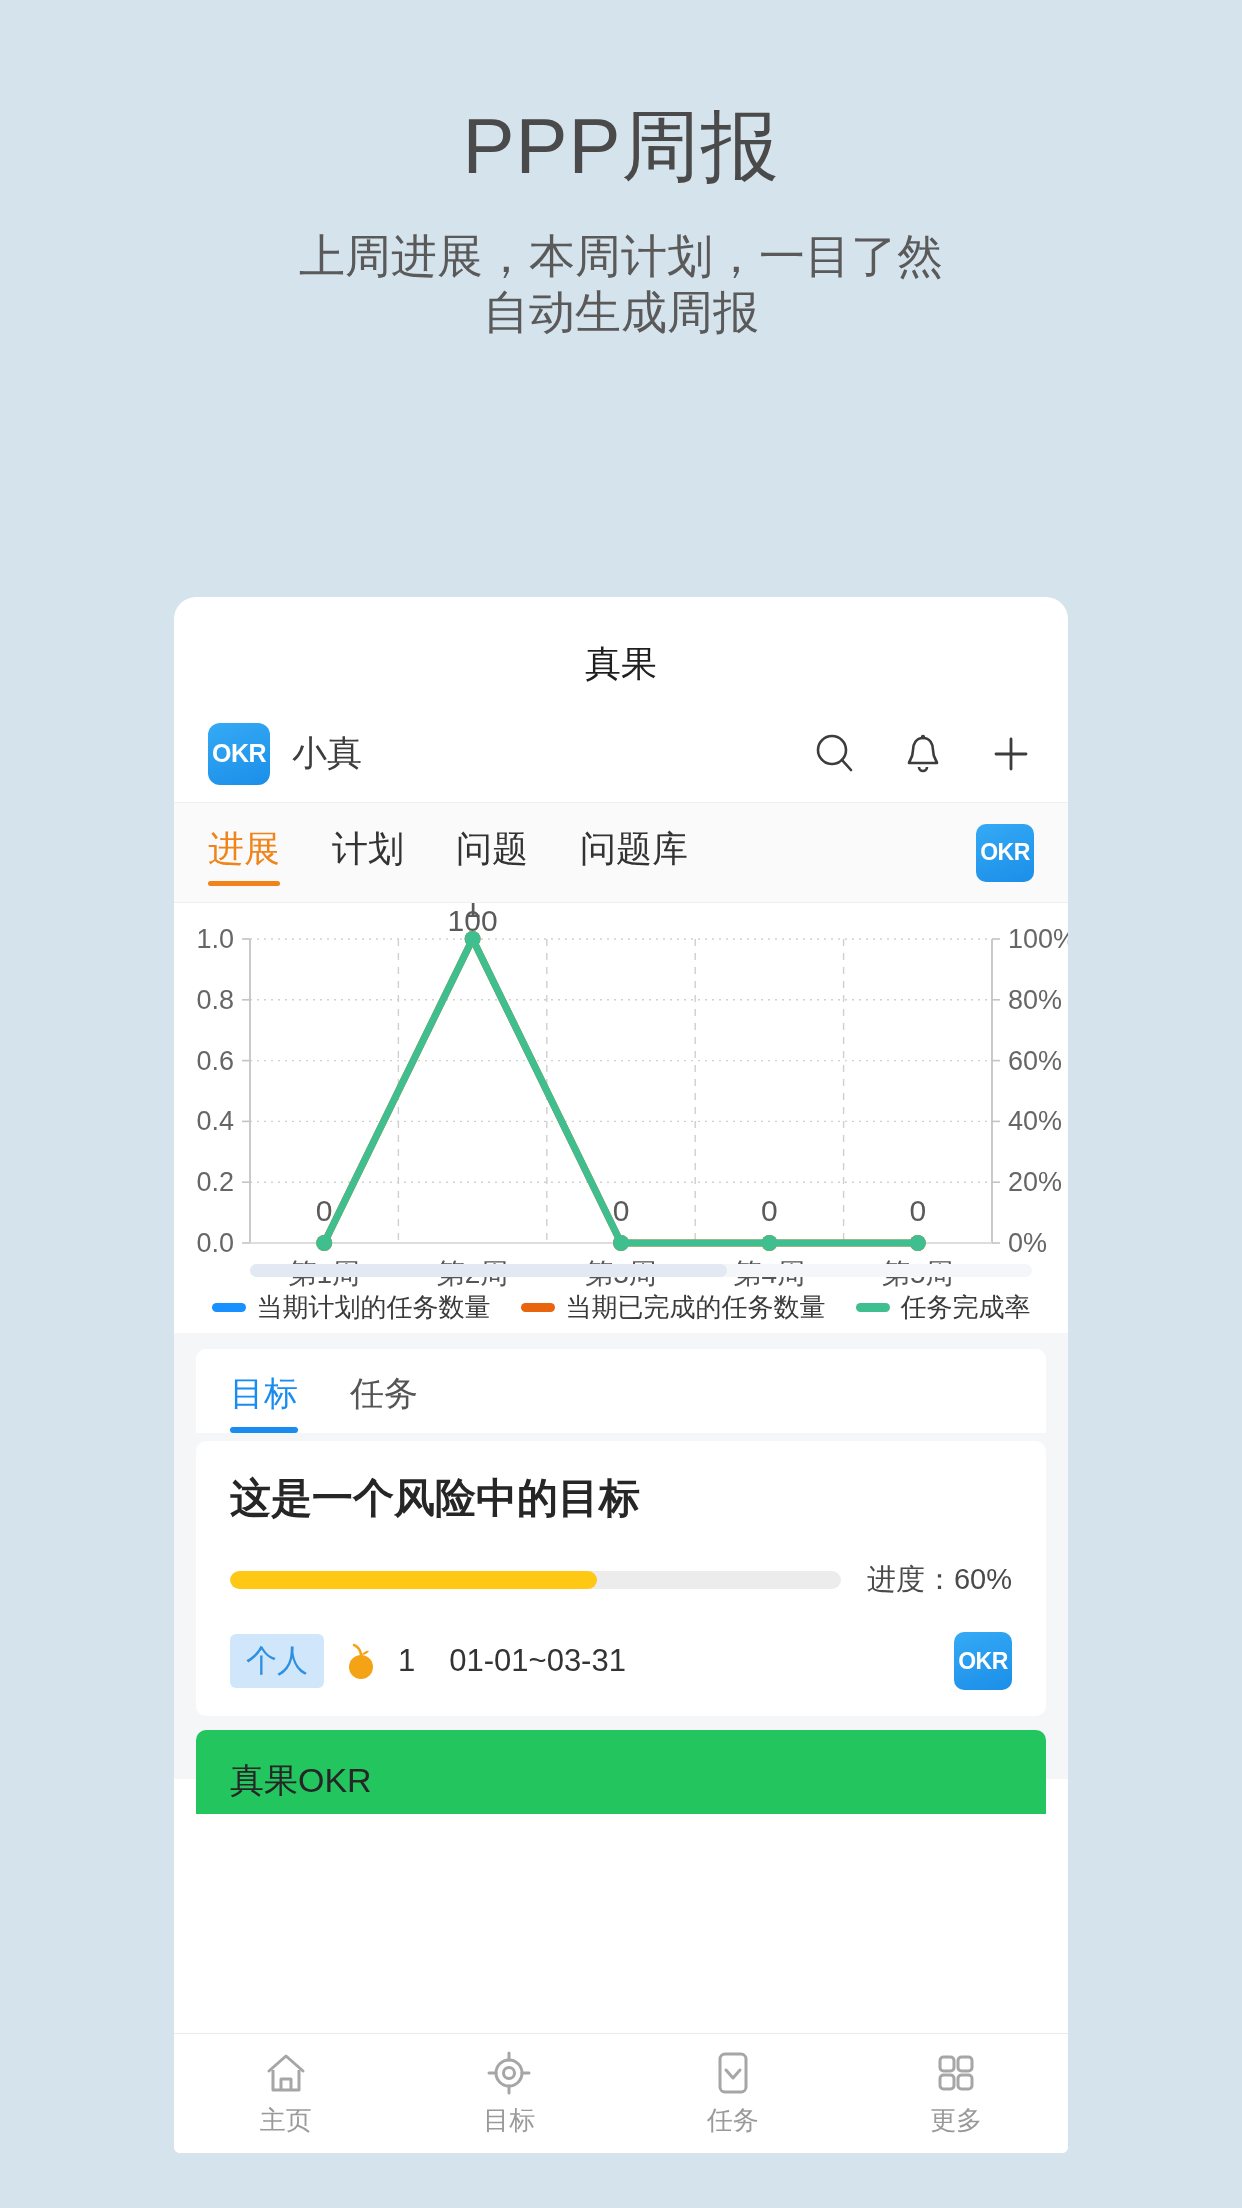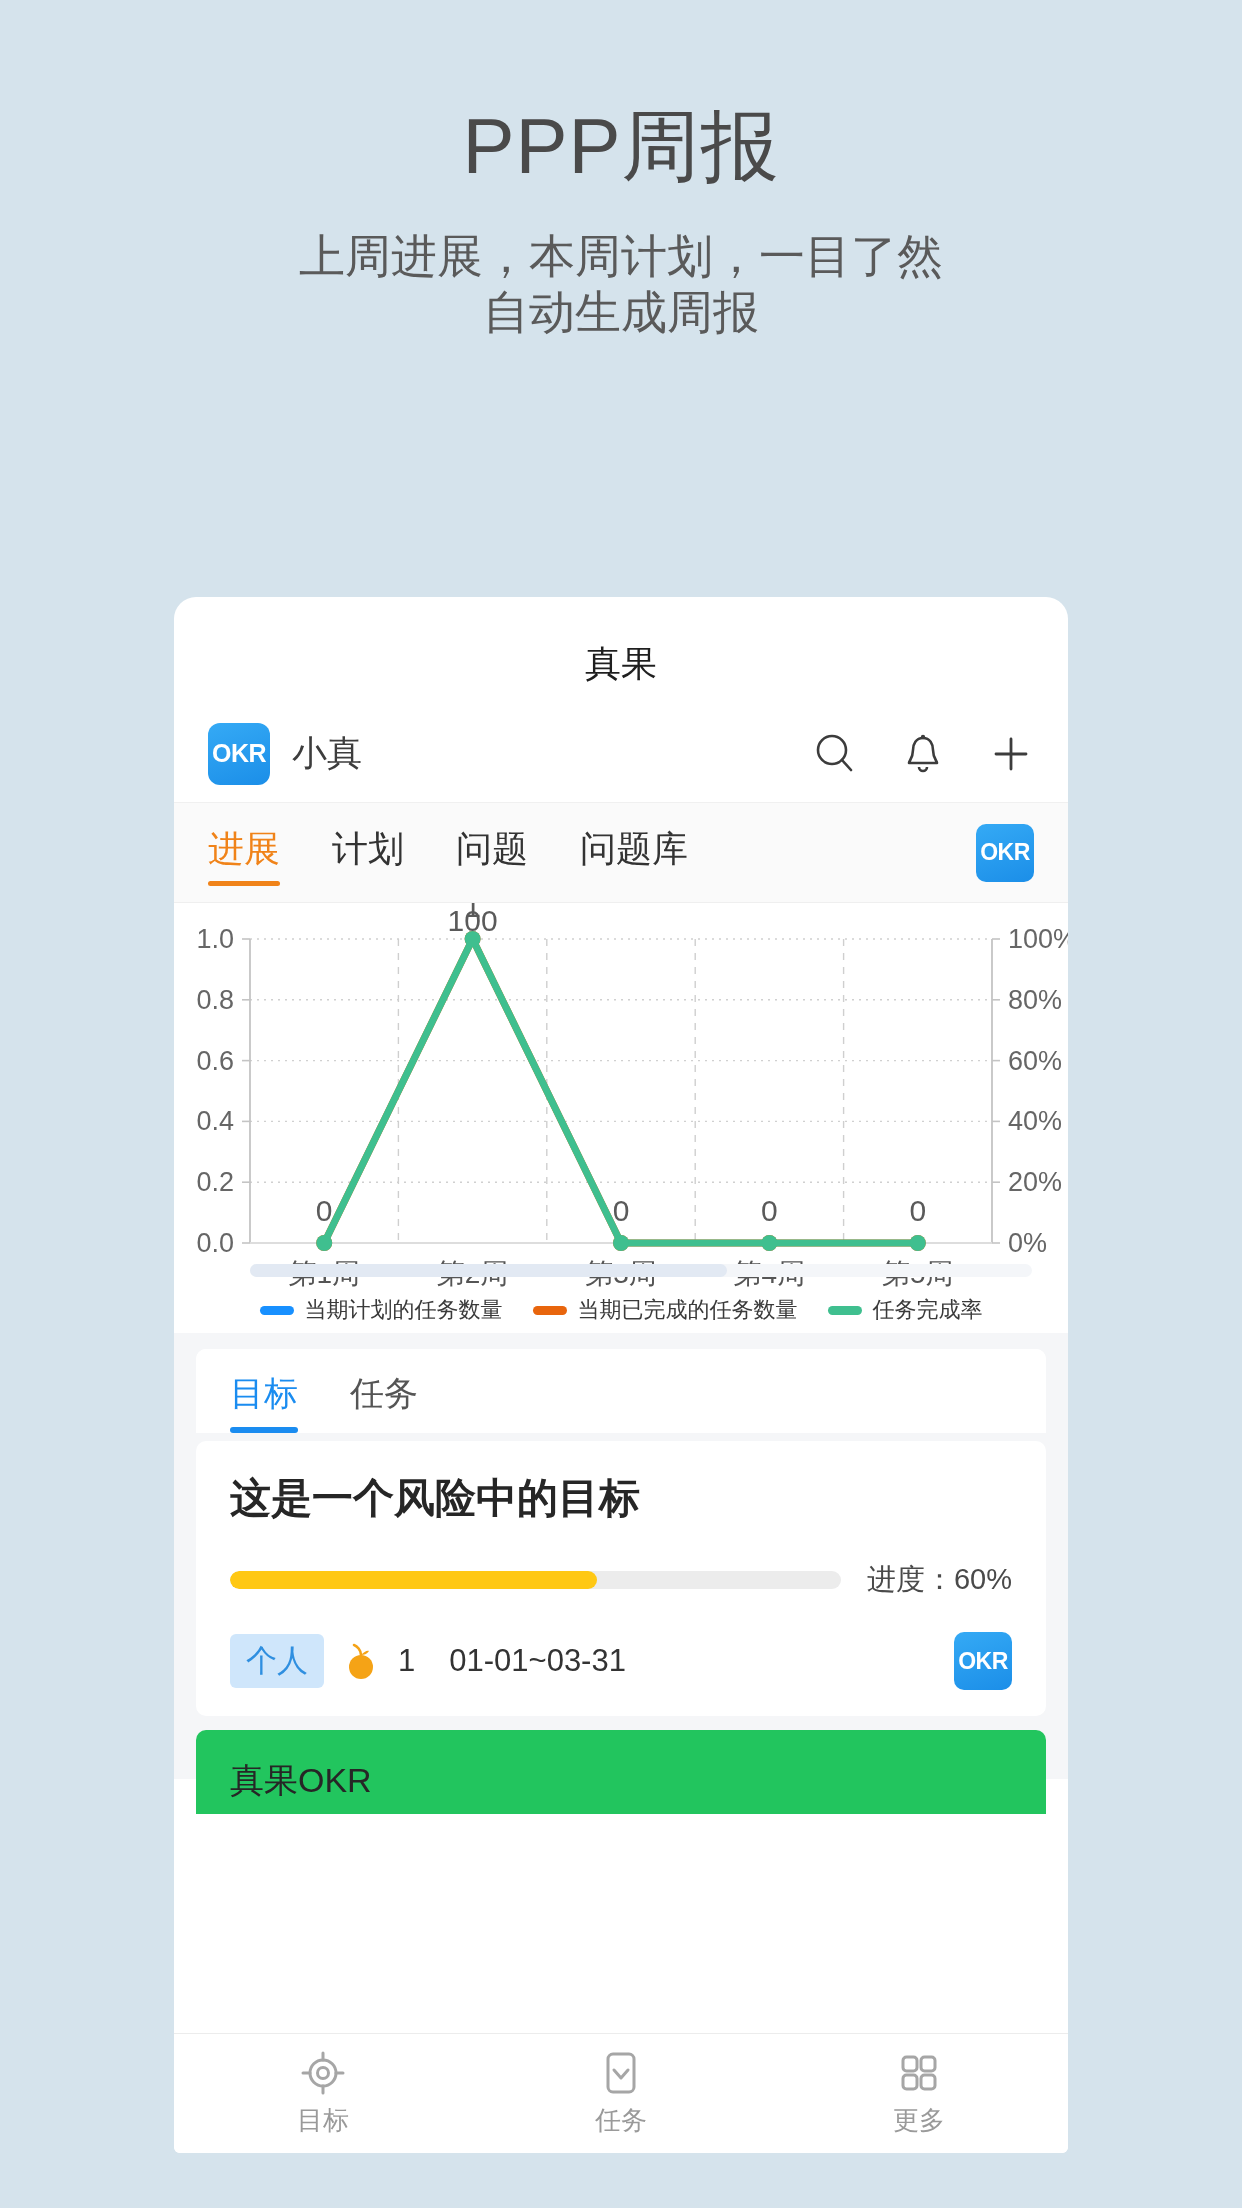--- a/index.html
+++ b/index.html
@@ -88,21 +88,21 @@
   }
   .chart-scroll-thumb {
     width: 61%; height: 13px; background: #e2e9f3; border-radius: 7px;
   }
   .legend {
     position: absolute; left: 0; right: 0; bottom: 8px;
     display: flex; align-items: center; justify-content: center; gap: 30px;
   }
   .legend-item { display: flex; align-items: center; gap: 11px; }
   .legend-swatch { width: 34px; height: 9px; border-radius: 5px; }
-  .legend-label { font-size: 22px; color: #3a3a3a; }
+  .legend-label { font-size: 26px; color: #3a3a3a; }
 
   
   .sub-area { background: #f5f6f8; padding: 16px 22px 0 22px; height: 446px; }
   .sub-card { background:#fff; border-radius: 10px; }
   .sub-tabs { display: flex; align-items: center; padding: 22px 34px 0 34px; background:#fff; border-radius: 10px 10px 0 0;}
   .sub-tab {
     font-size: 34px; color: #555; margin-right: 52px;
     padding-bottom: 16px; position: relative;
   }
   .sub-tab.active { color: #1a8cf0; }
@@ -329,20 +329,30 @@
 
       <div class="goal-card2">
         <div class="goal2-title">真果OKR</div>
       </div>
     </div>
 
     <div class="bottom-nav">
       <div class="nav-item">
         <span class="nav-ico">
           <svg viewBox="0 0 48 48">
+              <path d="M7 22 L24 7 L41 22" fill="none" stroke="#a6a6a6" stroke-width="3" stroke-linejoin="round" stroke-linecap="round"></path>
+              <path d="M11 21 L11 41 L37 41 L37 21" fill="none" stroke="#a6a6a6" stroke-width="3" stroke-linejoin="round"></path>
+              <path d="M19 41 L19 30 L29 30 L29 41" fill="none" stroke="#a6a6a6" stroke-width="3" stroke-linejoin="round"></path>
+            </svg>
+        </span>
+        <span class="nav-label">主页</span>
+      </div>
+      <div class="nav-item">
+        <span class="nav-ico">
+          <svg viewBox="0 0 48 48">
               <circle cx="24" cy="24" r="13" fill="none" stroke="#a6a6a6" stroke-width="3"></circle>
               <circle cx="24" cy="24" r="5.5" fill="none" stroke="#a6a6a6" stroke-width="3"></circle>
               <line x1="24" y1="4" x2="24" y2="11" stroke="#a6a6a6" stroke-width="3" stroke-linecap="round"></line>
               <line x1="24" y1="37" x2="24" y2="44" stroke="#a6a6a6" stroke-width="3" stroke-linecap="round"></line>
               <line x1="4" y1="24" x2="11" y2="24" stroke="#a6a6a6" stroke-width="3" stroke-linecap="round"></line>
               <line x1="37" y1="24" x2="44" y2="24" stroke="#a6a6a6" stroke-width="3" stroke-linecap="round"></line>
             </svg>
         </span>
         <span class="nav-label">目标</span>
       </div>

